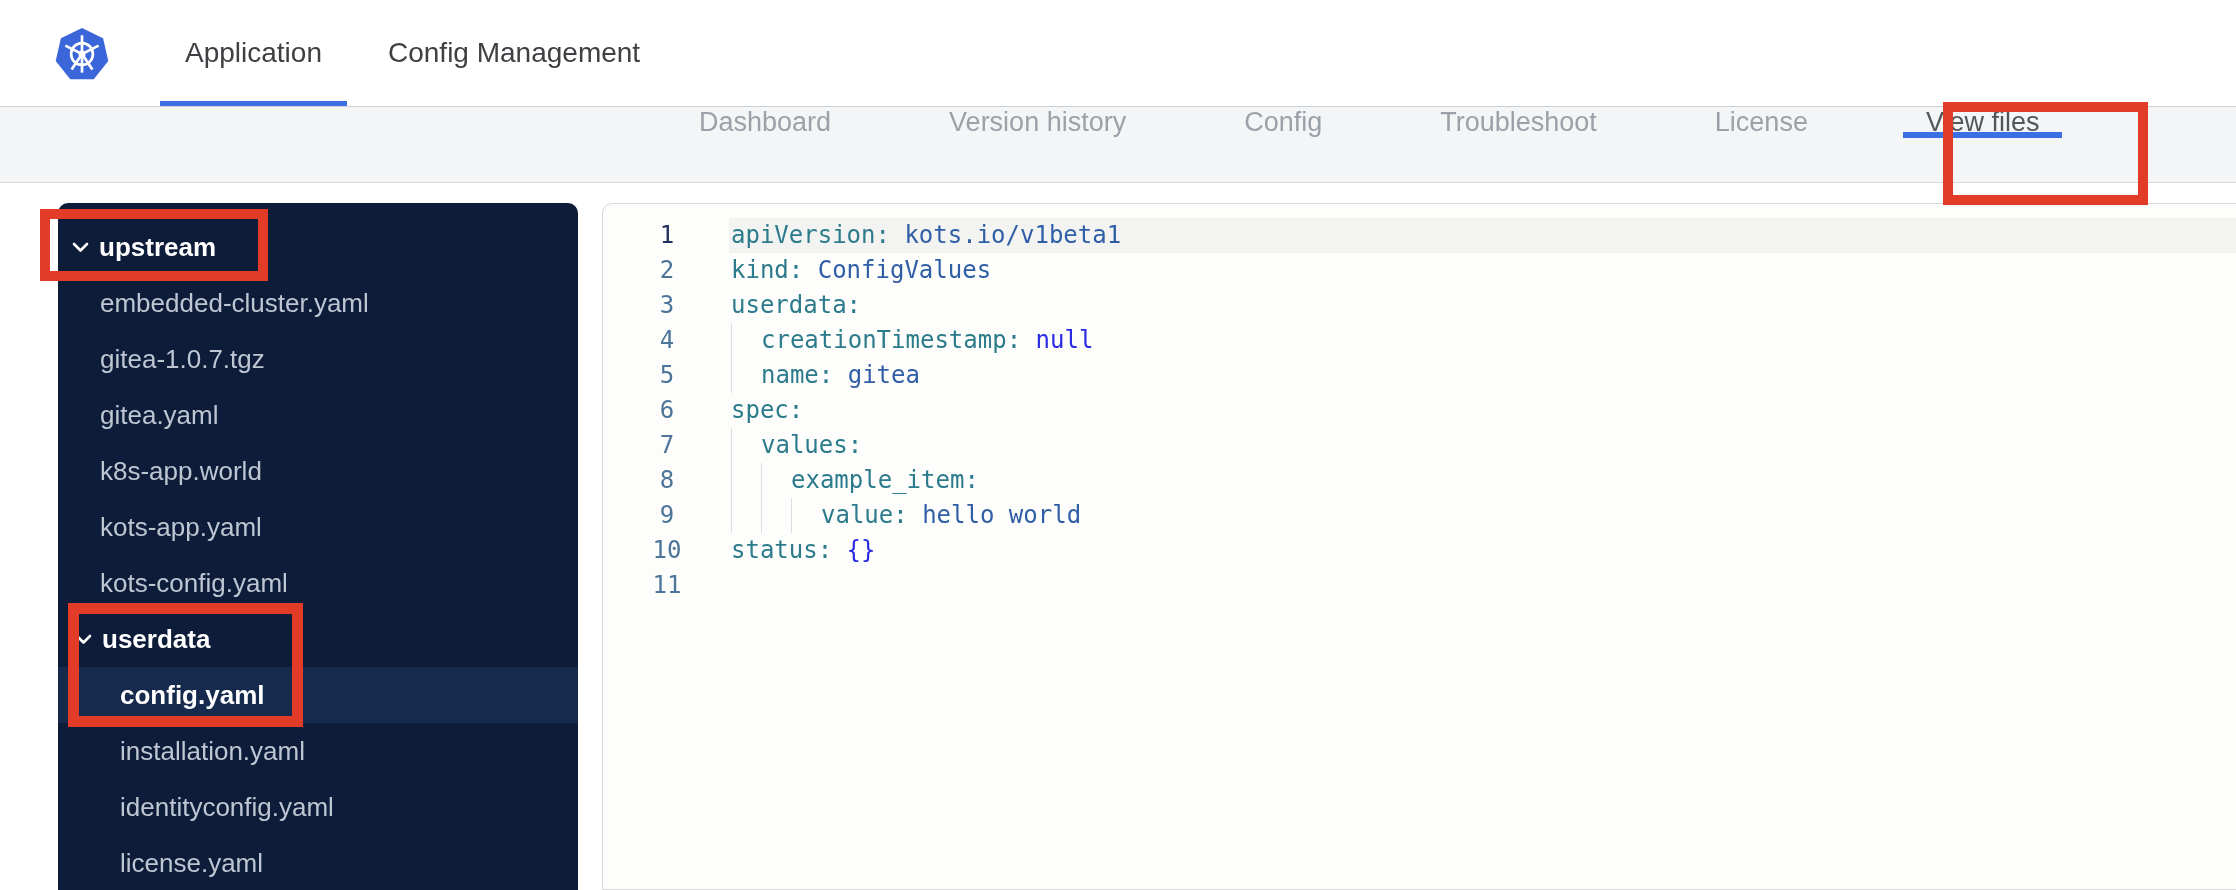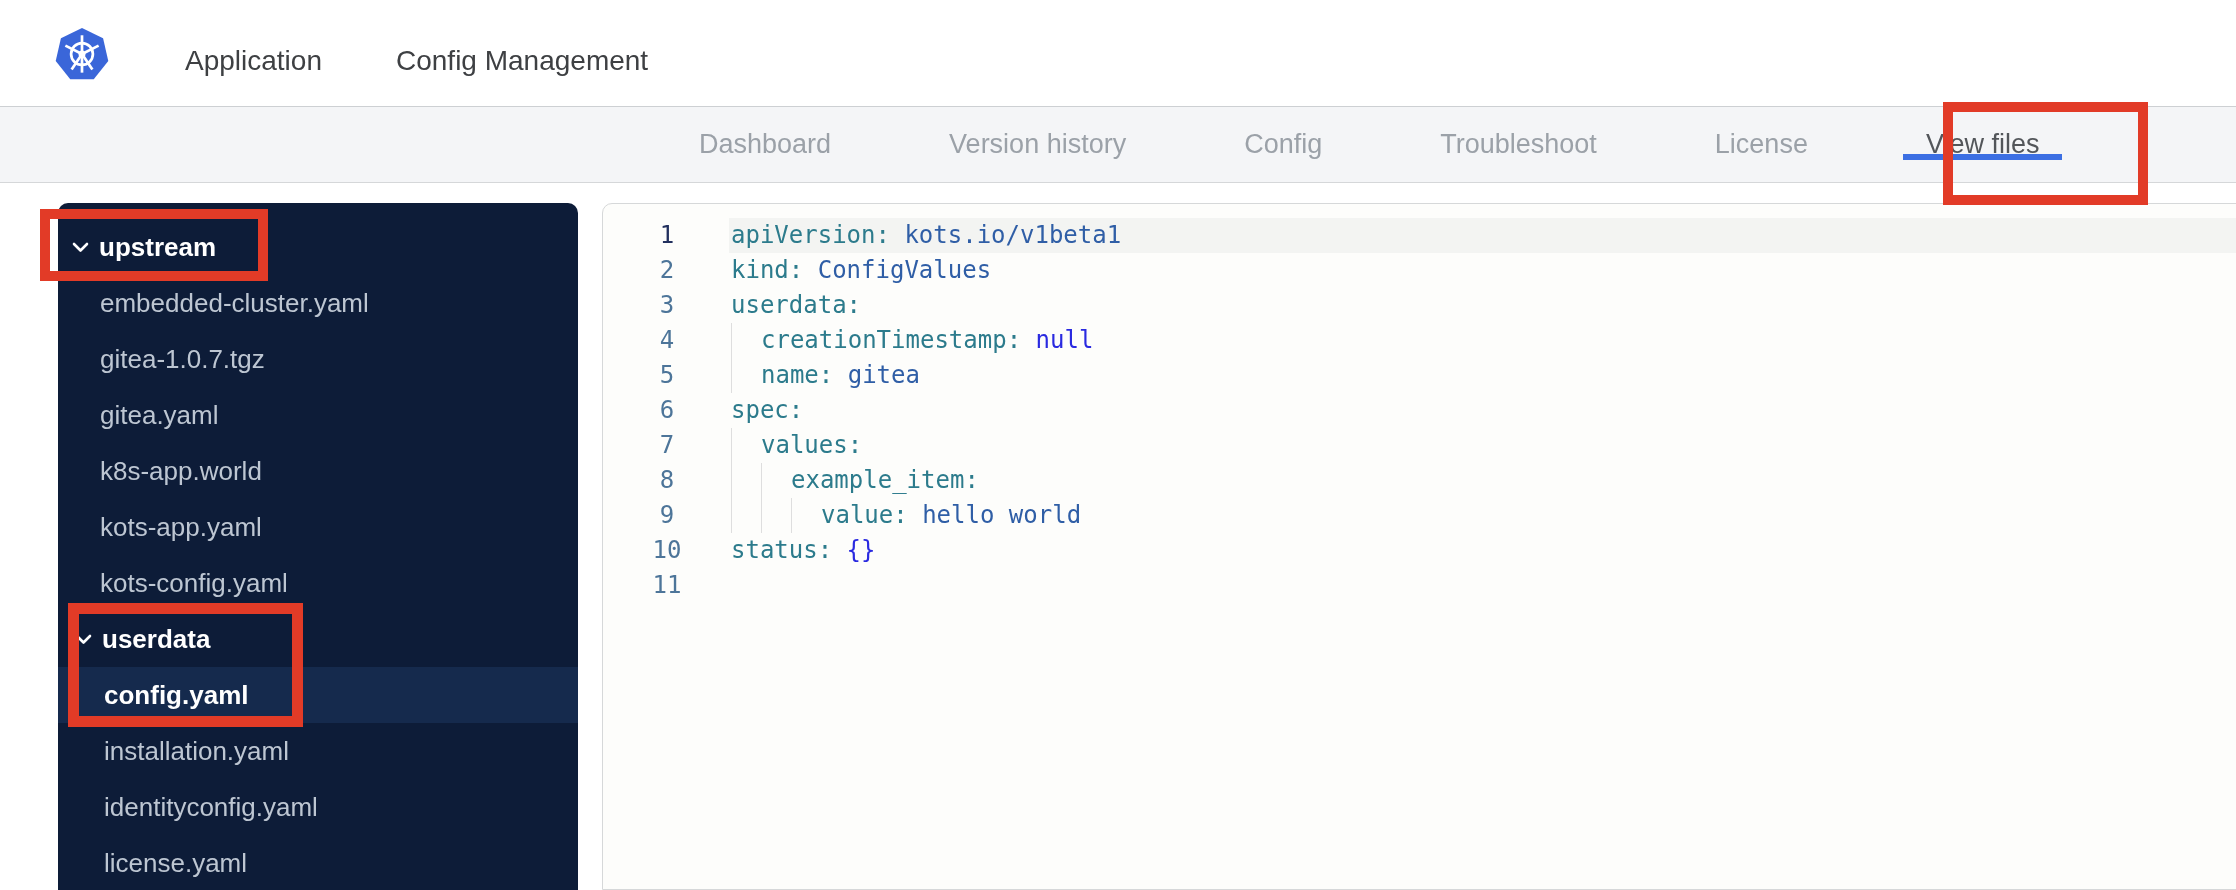--- a/index.html
+++ b/index.html
@@ -7,39 +7,39 @@
     width:2236px;height:890px;position:relative;overflow:hidden;
     background:#ffffff;font-family:"Liberation Sans",sans-serif;
     -webkit-font-smoothing:antialiased;
   }
   
   .window-edge{position:absolute;left:0;top:3px;width:2236px;height:2px;background:#c9c9c9;}
 
   
   .top-nav{position:absolute;left:0;top:0;width:2236px;height:106px;background:#ffffff;border-bottom:1px solid #cdd0d3;}
   .logo-wrap{position:absolute;left:55px;top:25px;width:54px;height:60px;}
-  .tnav-tabs{position:absolute;left:160px;top:0;height:106px;display:flex;gap:24px;margin-top:8px;}
+  .tnav-tabs{position:absolute;left:160px;top:0;height:106px;display:flex;gap:16px;}
   .tnav-tab{position:relative;display:flex;align-items:center;padding:0 25px;font-size:28px;color:#3e4043;cursor:pointer;}
   .tnav-tab.active::after{content:"";position:absolute;left:0;right:0;bottom:0;height:5px;background:#3c6fe3;}
 
   
-  .app-nav{position:absolute;left:0;top:107px;width:2236px;height:76px;background:#f4f5f7;border-bottom:1px solid #d5d7d9;display:flex;align-items:center;padding-left:699px;gap:118px;box-sizing:border-box;}
+  .app-nav{position:absolute;left:0;top:107px;width:2236px;height:76px;background:#f4f5f7;border-bottom:1px solid #d5d7d9;display:flex;align-items:flex-start;padding-left:699px;gap:118px;box-sizing:border-box;}
   .anav-tab{position:relative;display:flex;align-items:center;font-size:27px;color:#9ba1a8;white-space:nowrap;cursor:pointer;}
   .anav-tab.active{color:#53565a;}
   .anav-tab.active::after{content:"";position:absolute;left:-23px;right:-23px;bottom:0;height:6px;background:#3c6fe3;}
 
   
   .sidebar{position:absolute;left:58px;top:203px;width:520px;height:687px;background:#0d1c38;border-radius:10px 10px 0 0;padding-top:16px;box-sizing:border-box;text-align:center;}
   .s-row{height:56px;display:flex;align-items:center;font-size:26px;color:#bdc6d2;cursor:pointer;}
   .s-row.folder{color:#ffffff;font-weight:bold;}
   .s-row.selected{background:#152a4d;color:#ffffff;font-weight:bold;}
   .s-row.folder.lvl0{padding-left:14px;}
   .s-row.file.lvl1{padding-left:42px;}
   .s-row.folder.lvl1{padding-left:17px;}
-  .s-row.file.lvl2{padding-left:46px;}
+  .s-row.file.lvl2{padding-left:62px;}
   .chev{margin-right:10px;flex:none;}
 
   
   .editor{position:absolute;left:602px;top:203px;width:1640px;height:687px;background:#fdfdfb;border:1px solid #d6d8d9;border-radius:10px 0 0 0;box-sizing:border-box;padding-top:14px;overflow:hidden;}
   .code-line{display:flex;height:35px;line-height:35px;font-family:"DejaVu Sans Mono","Liberation Mono",monospace;font-size:24px;}
   .ln{flex:none;margin-left:30px;width:68px;text-align:center;color:#4d7599;}
   .code{flex:1;margin-left:28px;padding-left:2px;white-space:pre;color:#333;}
   .code-line.active .ln{color:#22305e;}
   .code-line.active .code{background:#f3f4f2;}
   .ig{display:inline-block;width:29px;height:35px;border-left:1px solid #dedede;vertical-align:top;}

